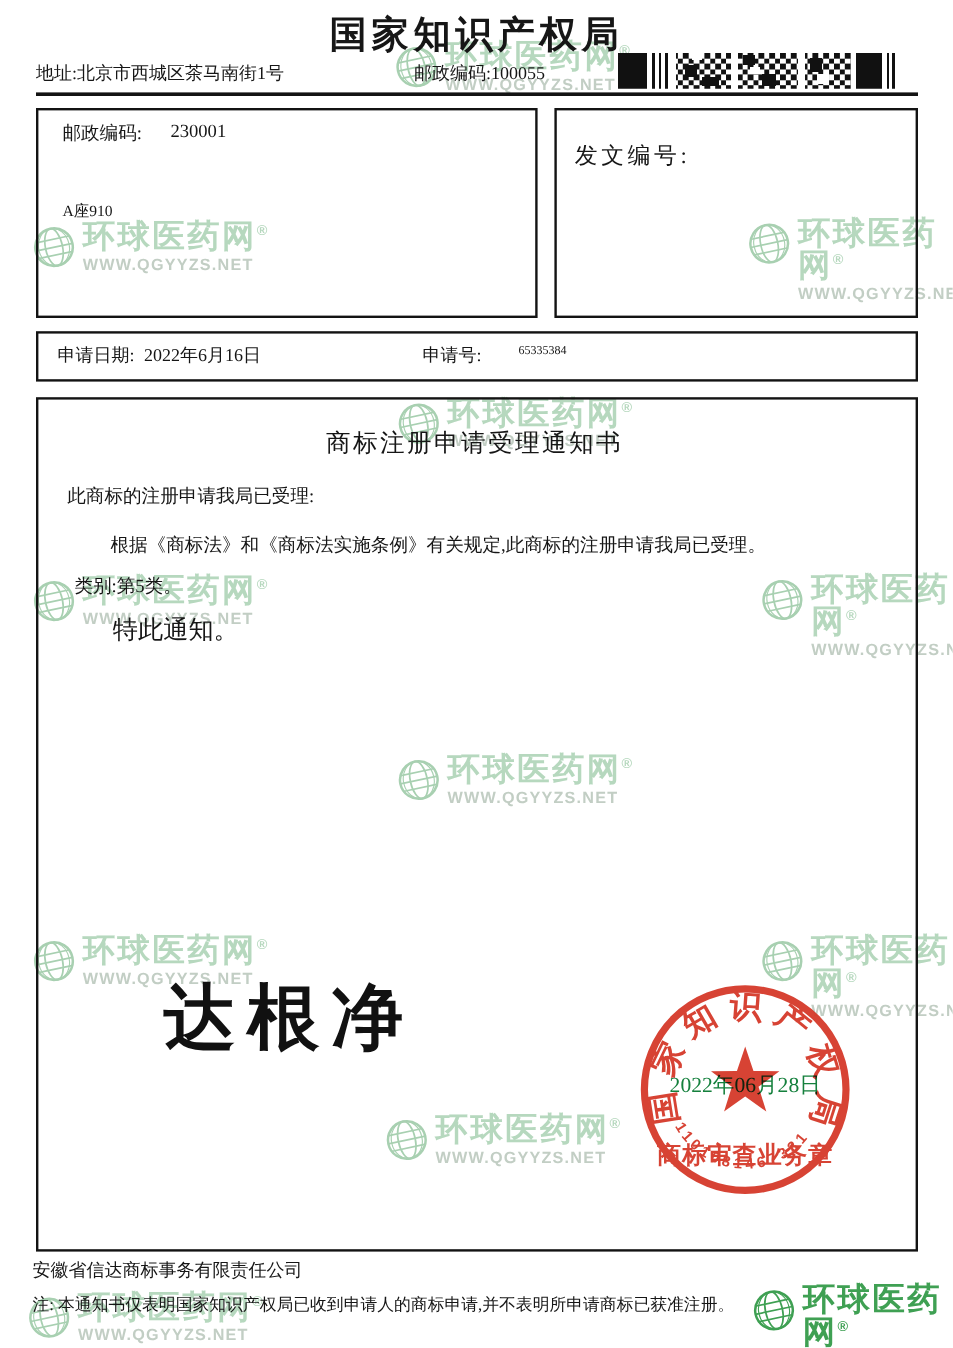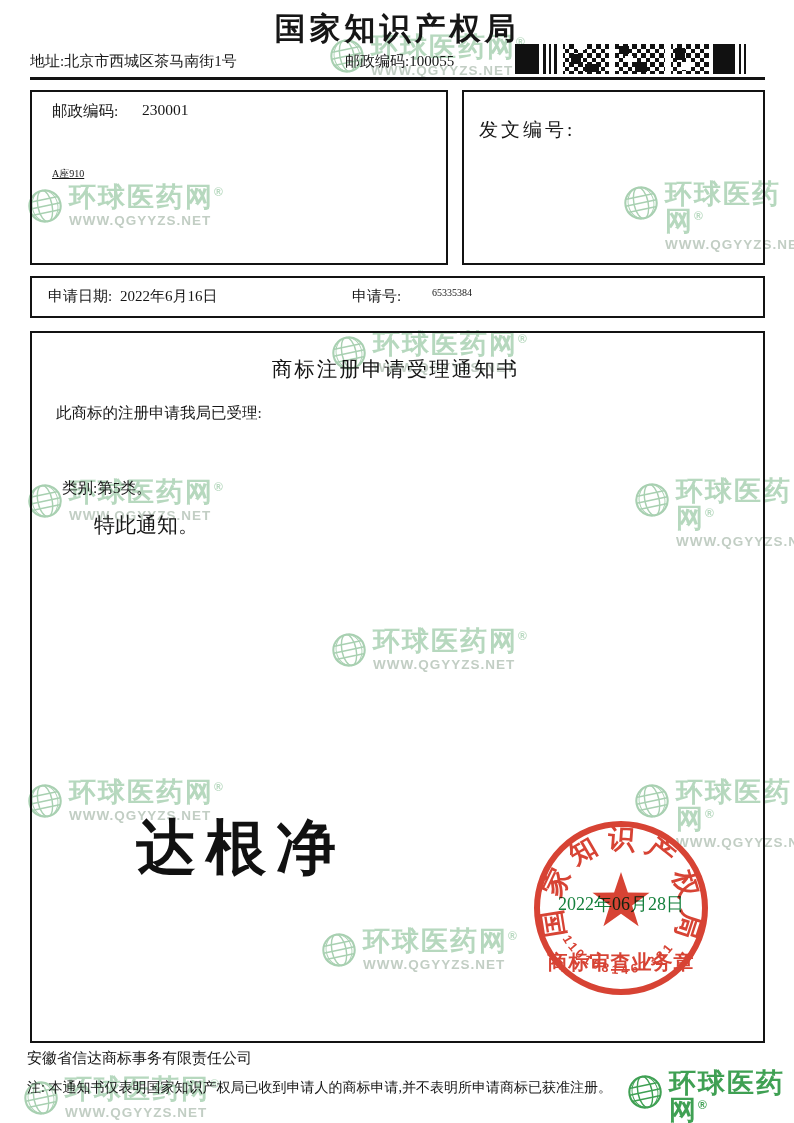--- a/index.html
+++ b/index.html
@@ -15,21 +15,21 @@
   
   .box{position:absolute;border:2px solid #131313;z-index:1;background:transparent;}
   .box-recipient{left:30px;top:90px;width:414px;height:171px;}
   .box-dispatch{left:462px;top:90px;width:299px;height:171px;}
   .box-app{left:30px;top:276px;width:731px;height:38px;}
   .box-main{left:30px;top:331px;width:731px;height:708px;}
   
   .rc-postal-label{top:101px;left:52px;font-size:15.5px;}
   .rc-postal-value{top:101px;left:142px;font-size:15.5px;}
   .rc-addr1{top:147px;left:52px;font-size:15.5px;}
-  .rc-addr2{top:167px;left:52px;font-size:10px;text-decoration:underline;}
+  .rc-addr2{top:167px;left:52px;font-size:13px;}
   .rc-company{top:221px;left:52px;font-size:15.5px;}
   
   .dp-label{top:117px;left:479px;font-size:19px;letter-spacing:3px;}
   .dp-number{top:172px;left:512px;font-size:16.5px;letter-spacing:1px;}
   
   .ap-date-label{top:287px;left:48px;font-size:15px;}
   .ap-date{top:287px;left:120px;font-size:15px;}
   .ap-no-label{top:287px;left:352px;font-size:15px;}
   .ap-no{top:287px;left:432px;font-size:10px;}
   
@@ -274,20 +274,21 @@
 
   <div class="abs dp-label">发文编号:</div>
 
   <div class="abs ap-date-label">申请日期:</div>
   <div class="abs ap-date">2022年6月16日</div>
   <div class="abs ap-no-label">申请号:</div>
   <div class="abs ap-no">65335384</div>
 
   <div class="abs nt-title">商标注册申请受理通知书</div>
   <div class="abs nt-addressee">此商标的注册申请我局已受理:</div>
+  <div class="abs nt-body">根据《商标法》和《商标法实施条例》有关规定,此商标的注册申请我局已受理。</div>
   <div class="abs nt-category">类别:第5类。</div>
   <div class="abs nt-closing">特此通知。</div>
   <div class="abs nt-trademark">达根净</div>
 
   <div class="seal">
     <svg width="178" height="178" viewBox="0 0 178 178">
       <circle cx="89" cy="89" r="84" fill="none" stroke="#d5392a" stroke-width="6"></circle>
       <path id="sealArcTop" d="M 37 119 A 60 60 0 1 1 141 119" fill="none"></path>
       <text class="seal-arc"><textPath href="#sealArcTop" startOffset="4">国家知识产权局</textPath></text>
       <polygon fill="#d5392a" points="89,53 95.9,73.5 117.5,73.7 100.1,86.6 106.6,107.3 89,94.7 71.4,107.3 77.9,86.6 60.5,73.7 82.1,73.5"></polygon>

